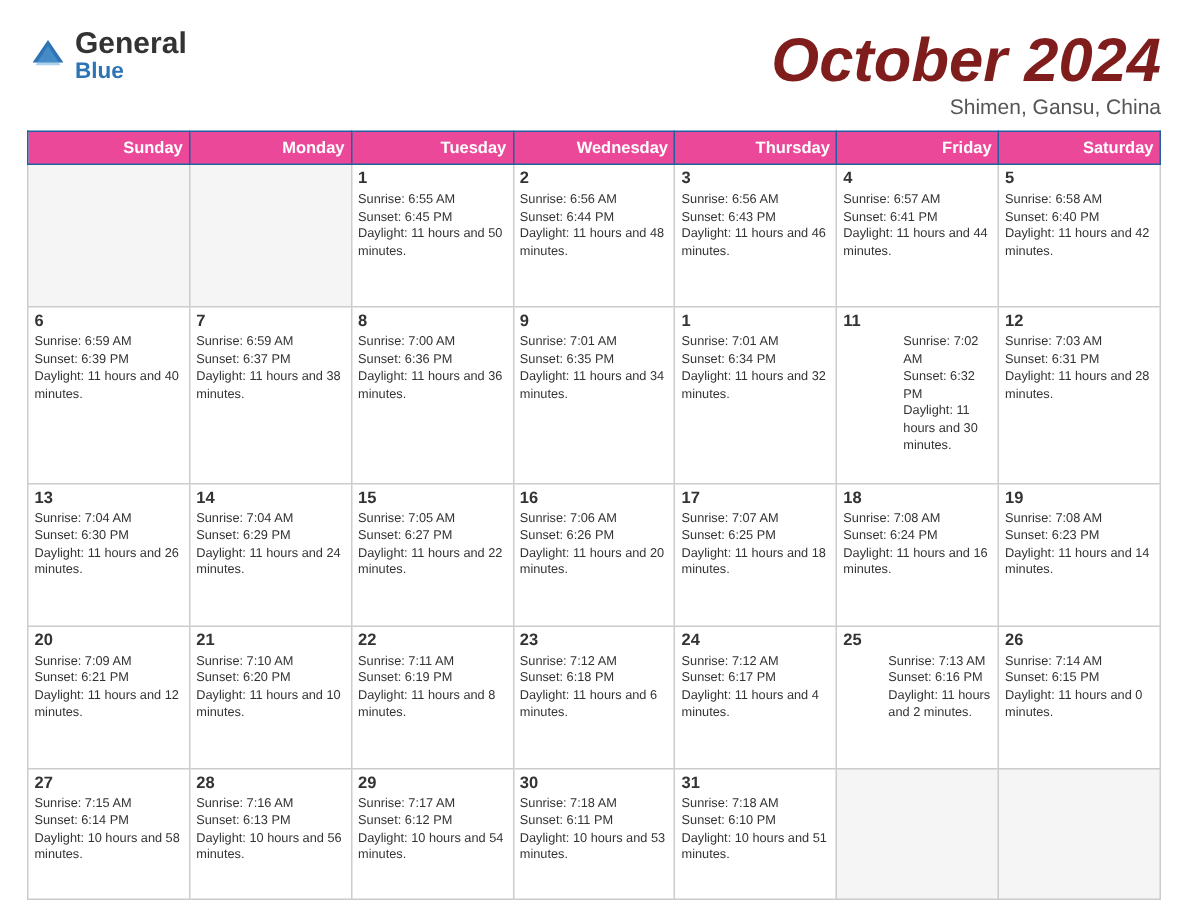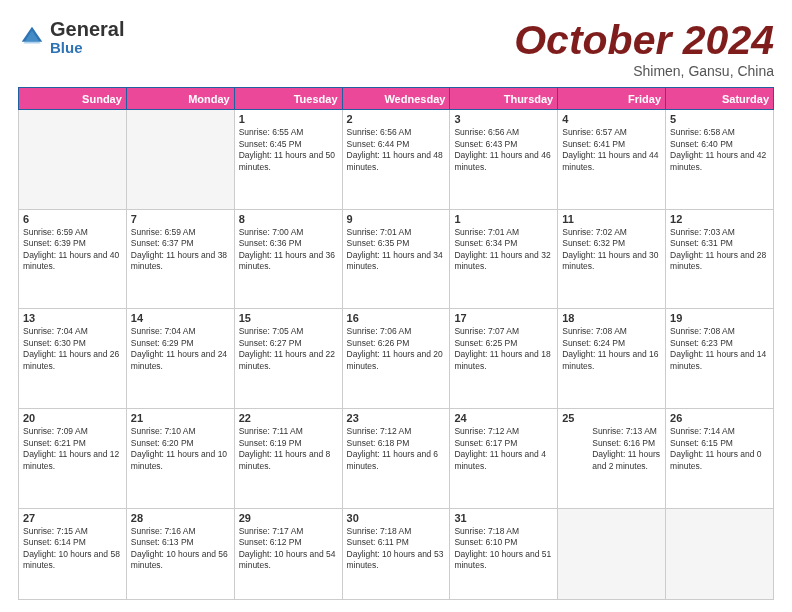--- a/index.html
+++ b/index.html
@@ -203,21 +203,21 @@
 Daylight: 11 hours and 34 minutes.</div>
           </td>
           <td>
             <span class="day-num">1</span>
             <div class="day-detail" style="white-space: pre-line;">Sunrise: 7:01 AM
 Sunset: 6:34 PM
 Daylight: 11 hours and 32 minutes.</div>
           </td>
           <td>
             <span class="day-num">11</span>
-            <div class="day-detail" style="white-space: pre-line;">Sunrise: 7:02 AM
+            <div class="day-detail" style="white-space: pre-line; margin-left: 40px;">Sunrise: 7:02 AM
 Sunset: 6:32 PM
 Daylight: 11 hours and 30 minutes.</div>
           </td>
           <td>
             <span class="day-num">12</span>
             <div class="day-detail" style="white-space: pre-line;">Sunrise: 7:03 AM
 Sunset: 6:31 PM
 Daylight: 11 hours and 28 minutes.</div>
           </td>
         </tr>

